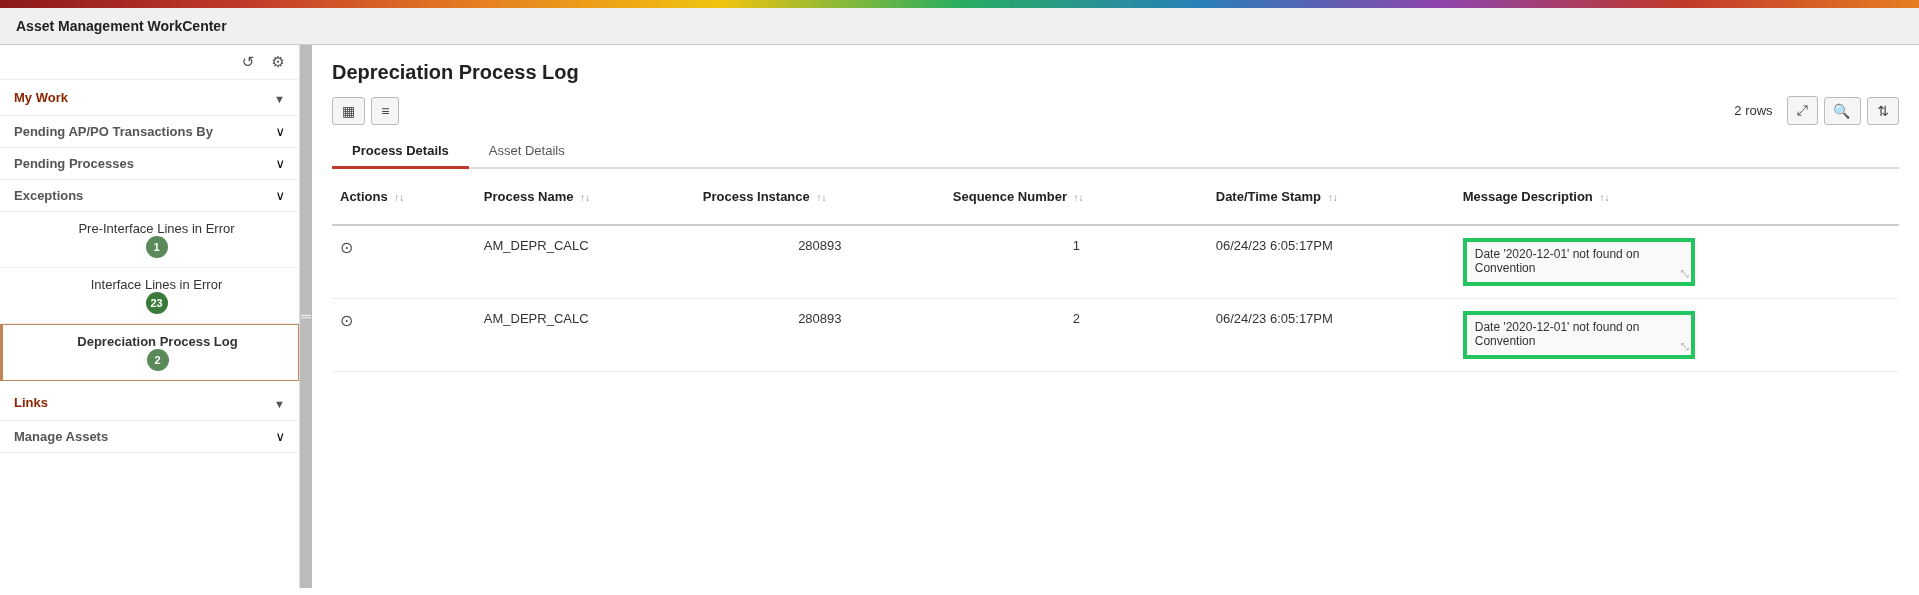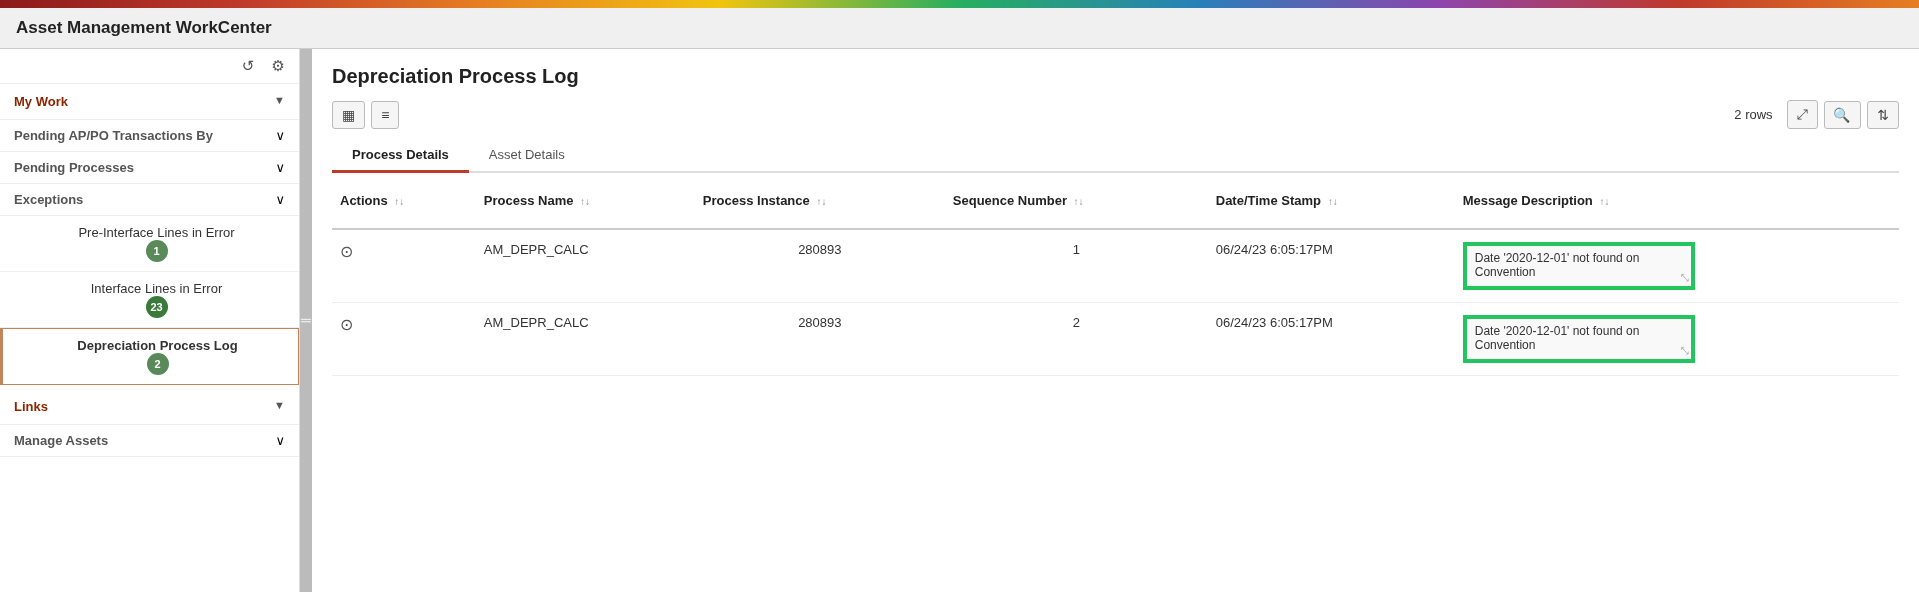--- a/index.html
+++ b/index.html
@@ -8,21 +8,21 @@
     
     .top-bar {
       height: 8px;
       background: linear-gradient(to right, #8B1A1A, #C0392B, #E67E22, #F1C40F, #27AE60, #2980B9, #8E44AD, #C0392B, #E67E22);
     }
 
     
     .app-title-bar {
       background: #f0f0f0;
       padding: 10px 16px;
-      font-size: 17px;
+      font-size: 14px;
       font-weight: bold;
       color: #222;
       border-bottom: 1px solid #ccc;
     }
 
     
     .main-layout {
       display: flex;
       height: calc(595px - 8px - 44px);
     }
@@ -50,21 +50,21 @@
       cursor: pointer;
       color: #555;
       display: flex;
       align-items: center;
       justify-content: center;
       font-size: 15px;
     }
 
     .sidebar-section-header {
       display: flex;
-      align-items: flex-start;
+      align-items: flex-end;
       justify-content: space-between;
       padding: 10px 14px;
       font-weight: bold;
       color: #8B2500;
       cursor: pointer;
       border-bottom: 1px solid #eee;
     }
 
     .sidebar-section-header .chevron {
       font-size: 11px;

